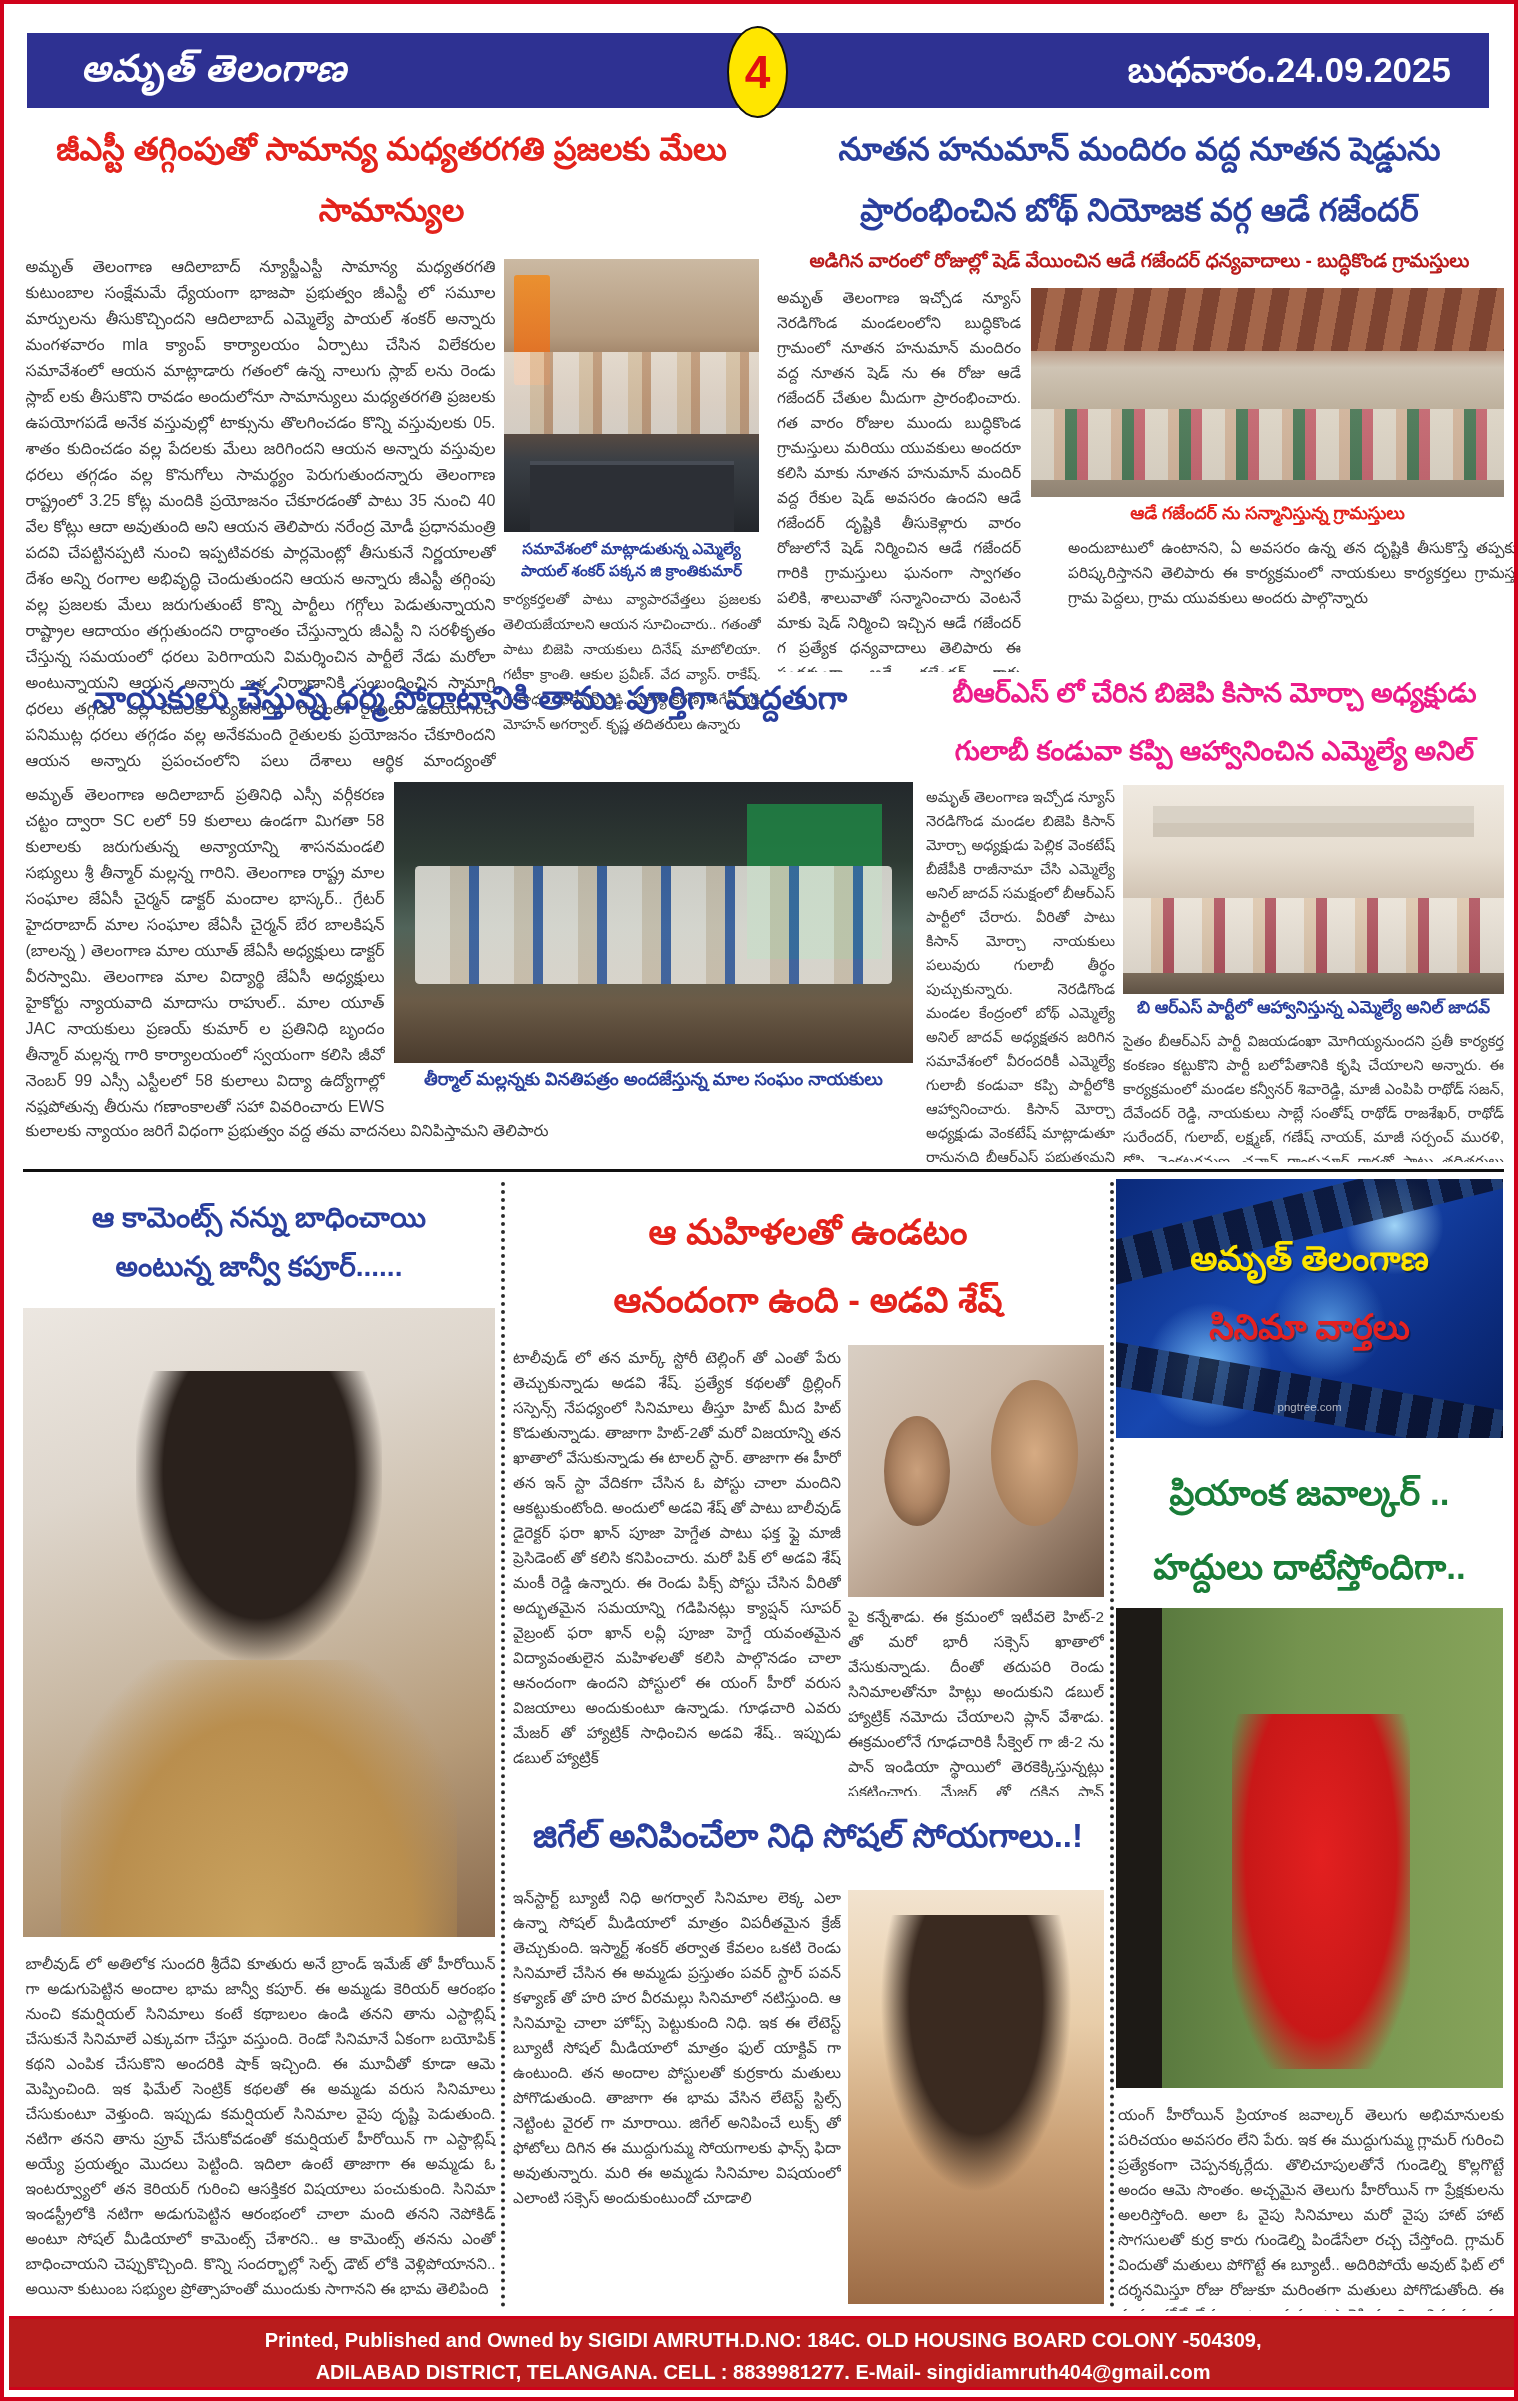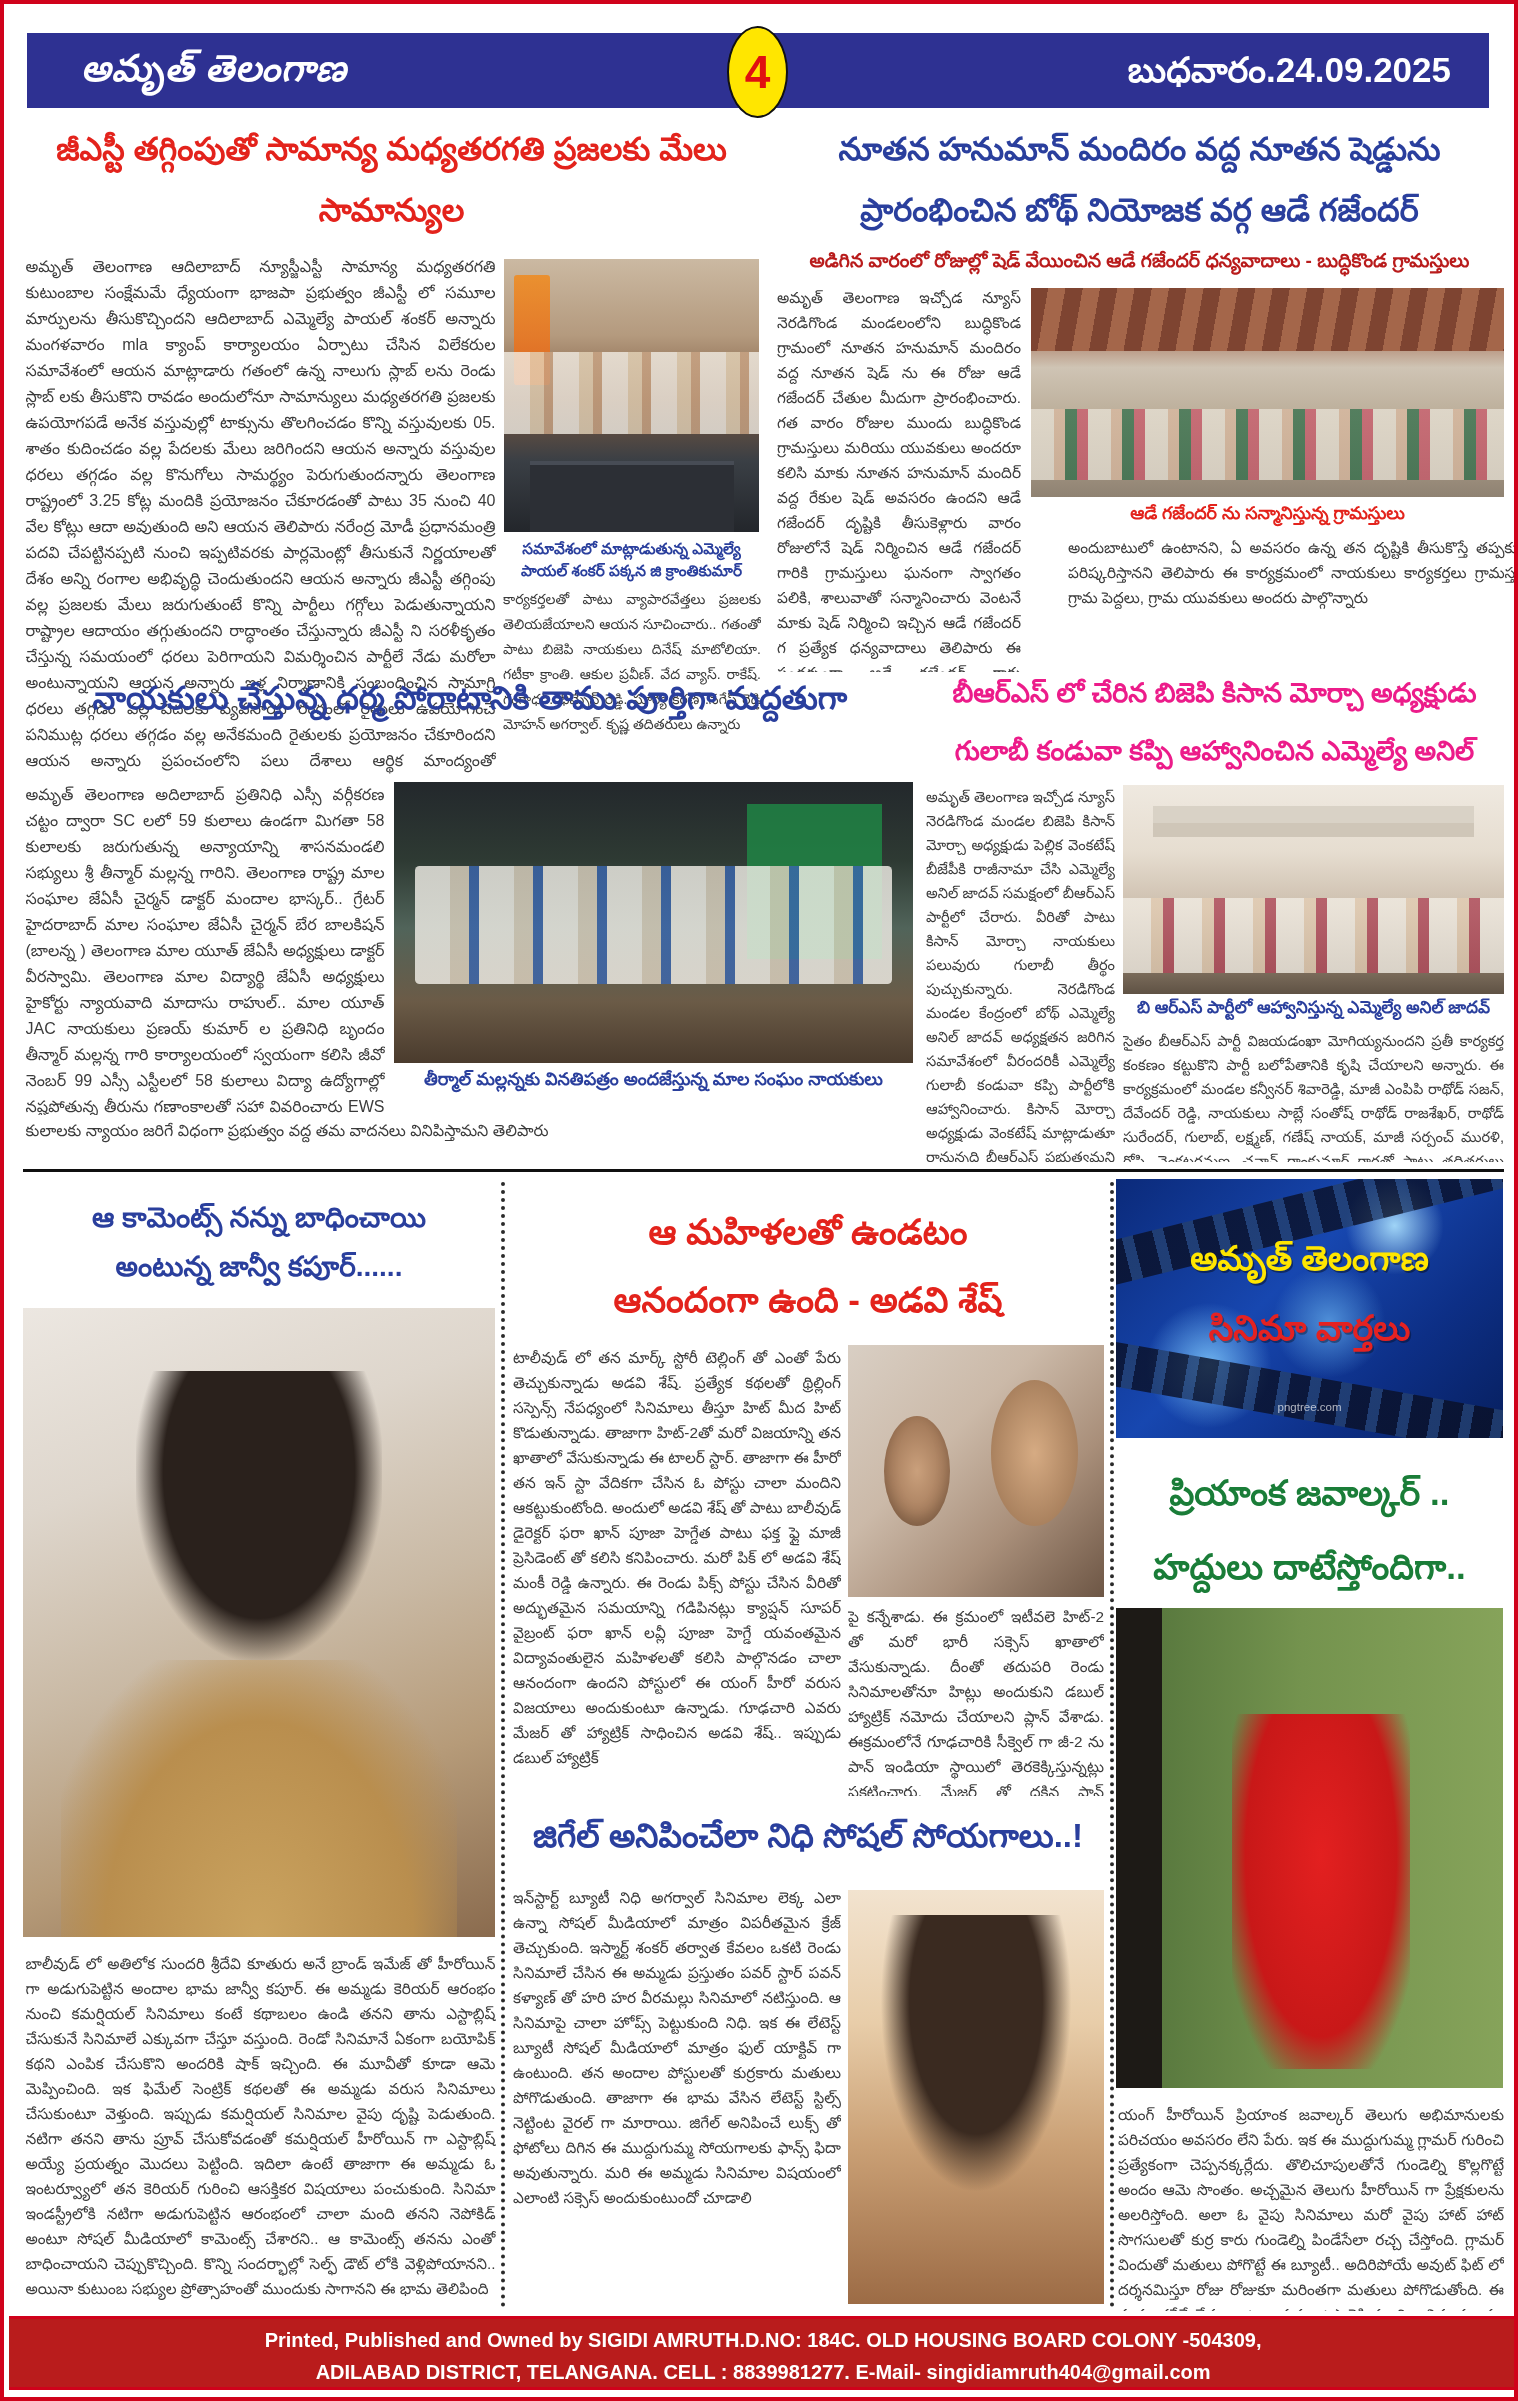--- a/index.html
+++ b/index.html
@@ -65,21 +65,21 @@
   .ph-priya { background: linear-gradient(90deg,#1d1a16 0%,#1d1a16 12%,#5a7a3f 12%,#74934e 48%,#86a35a 100%); }
   .ph-priya .dress { position:absolute; left:30%; top:22%; width:46%; height:74%; background:radial-gradient(ellipse at 50% 40%,#e32020 0%,#c81818 60%,transparent 82%); }
   .ph-banner { background:
       radial-gradient(circle at 72% 18%, #9fd4f7 0%, transparent 14%),
       radial-gradient(circle at 24% 72%, #6fb4ef 0%, transparent 18%),
       radial-gradient(circle at 55% 55%, #4f8fd8 0%, transparent 22%),
       linear-gradient(135deg,#0b2a7a 0%,#1747b0 42%,#0d2f86 72%,#071f5e 100%); }
   .film-strip { position:absolute; width:150%; height:44px; left:-20%;
       background: repeating-linear-gradient(90deg,#0a1026 0 20px,#24406e 20px 31px); opacity:.8; }
   .banner-line1 { color:#ffe600; font-weight:bold; text-align:center; font-size:34px; text-shadow:1.5px 1.5px 0 #00000066; }
-  .banner-line2 { color:#e42222; font-weight:bold; text-align:center; font-size:35px; text-shadow:1.5px 1.5px 0 #00000055; }
+  .banner-line2 { color:#e42222; font-weight:bold; text-align:center; font-size:35px; text-shadow:1.5px 1.5px 0 #00000055;font-family:Liberation Serif, serif; }
   .watermark { color:#ffffffaa; font-size:11.5px; text-align:center; }
   
   .hrule { background:#101010; }
   .dotsep { border-left:4.6px dotted #2b2b2b; width:0; }
   
   .footer { background:#b91c1c; border-top:3.1px solid #d0021b; border-bottom:3.1px solid #d0021b; }
   .footer div { color:#ffffff; font-size:20px; font-weight:bold; text-align:center; line-height:32px; }
 </style>
 </head>
 <body>

